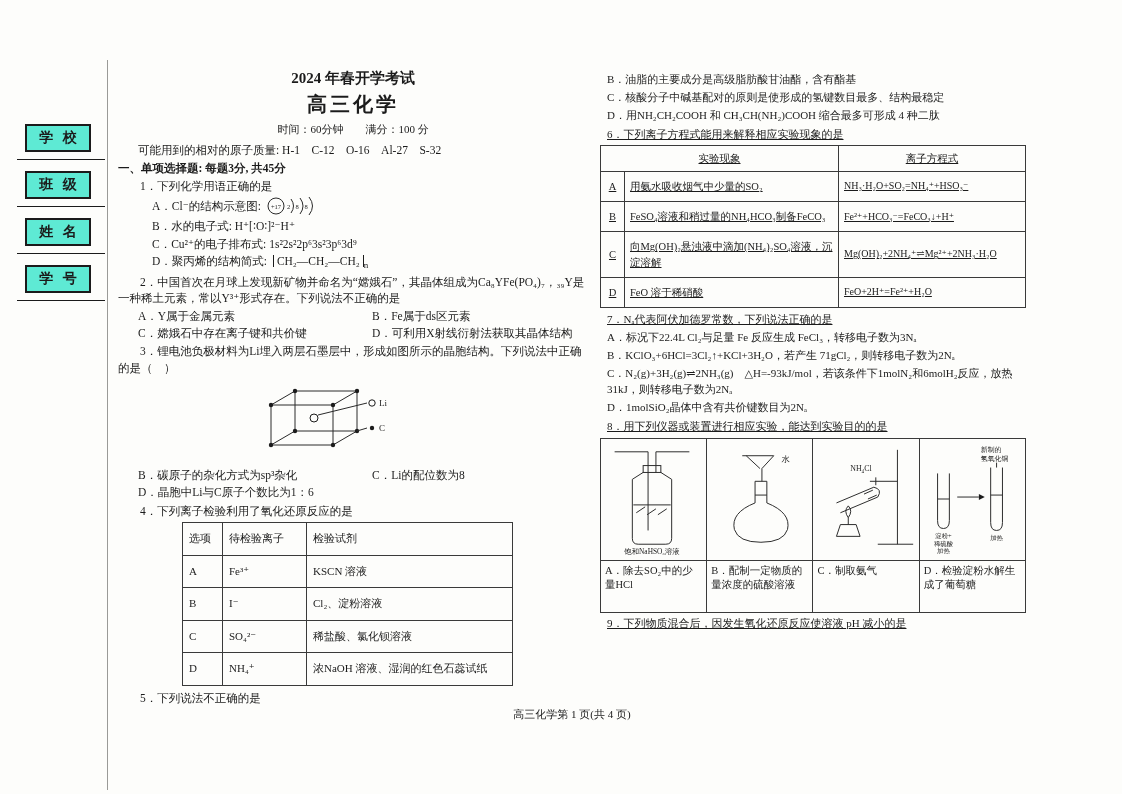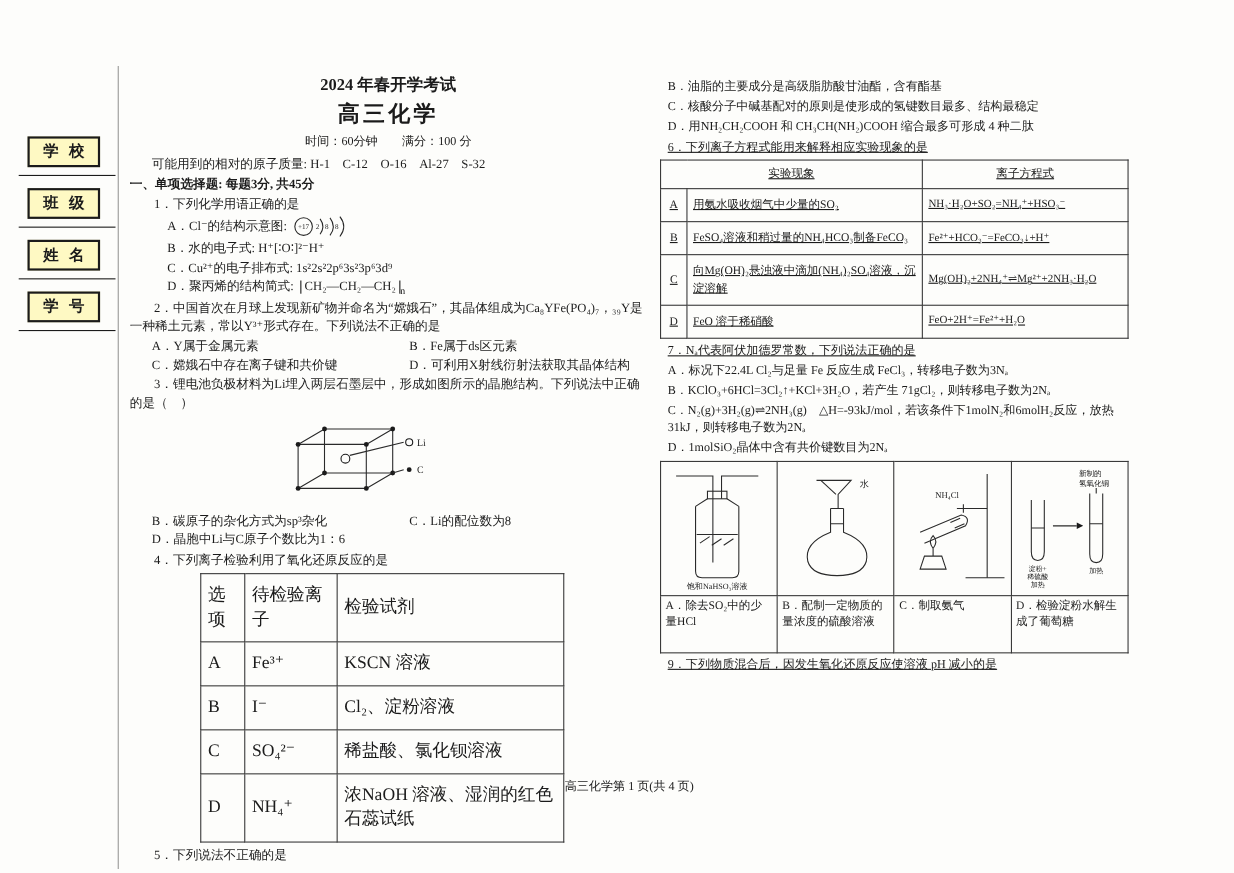--- a/index.html
+++ b/index.html
@@ -9,21 +9,21 @@
     background: #f3f2ef;
     font-family: "Liberation Serif", "DejaVu Serif", serif;
     color: #1b1b1b;
   }
   .page { position: relative; width: 1122px; height: 794px; background: #fdfdfb; overflow: hidden; }
   .fold-line { position: absolute; left: 107px; top: 60px; bottom: 4px; width: 1px; background: #9a9a97; }
 
   
   .info-box { position: absolute; left: 25px; width: 66px; height: 28px; border: 2px solid #1b1b1b;
     display: flex; align-items: center; justify-content: center;
-    font-size: 14px; font-weight: bold; letter-spacing: 3px; text-indent: 3px; background: #fef9c3; }
+    font-size: 14px; font-weight: bold; letter-spacing: 3px; text-indent: 3px; background: #5eead4; }
   .info-line { position: absolute; left: 17px; width: 88px; height: 0; border-bottom: 1.5px solid #1b1b1b; }
 
   .col { position: absolute; }
   .col-left  { left: 118px; top: 68px; width: 470px; font-size: 11.5px; line-height: 1.42; }
   .col-right { left: 600px; top: 70px; width: 426px; font-size: 11px;  line-height: 1.45; }
 
   .exam-title   { margin: 0; text-align: center; font-size: 15px; font-weight: bold; }
   .subject-title{ margin: 1px 0 3px; text-align: center; font-size: 20px; font-weight: bold; letter-spacing: 3px; }
   .meta { text-align: center; margin: 0 0 5px; font-size: 11px; }
   .mass-line { margin: 0 0 1px; padding-left: 20px; }
@@ -38,21 +38,21 @@
   .stem-r { margin: 3px 0 2px; padding-left: 7px; text-decoration: underline; }
 
   .poly { border-left: 1.5px solid #1b1b1b; border-right: 1.5px solid #1b1b1b; padding: 0 3px; margin-left: 3px; margin-top: 14px; }
   .poly-sub { font-size: 9px; vertical-align: sub; }
 
   .cube-wrap { margin: 3px 0 2px 120px; }
 
   table { border-collapse: collapse; }
   td { border: 1px solid #3a3a3a; vertical-align: middle; }
 
-  .t4 { margin: 3px 0 4px 64px; font-size: 16px; }
+  .t4 { margin: 3px 0 4px 64px; font-size: 11px; }
   .t4 td { padding: 8px 6px; text-align: left; }
   .t4 .th { text-align: left; }
 
   .t6 { width: 100%; font-size: 10.5px; margin: 2px 0 4px; text-decoration: underline; }
   .t6 td { padding: 7px 5px; }
   .t6 .th { text-align: center; padding: 5px 4px; }
   .t6 .lab { text-align: center; width: 22px; }
   .t6 .eq { font-size: 10px; }
 
   .t8 { margin: 3px 0 3px; table-layout: fixed; width: 426px; }
@@ -235,20 +235,21 @@
       </tr>
     </tbody>
       </table>
 
     <p class="stem-r">7．Nₐ代表阿伏加德罗常数，下列说法正确的是</p>
     <p class="opt-r">A．标况下22.4L Cl₂与足量 Fe 反应生成 FeCl₃，转移电子数为3Nₐ</p>
     <p class="opt-r">B．KClO₃+6HCl=3Cl₂↑+KCl+3H₂O，若产生 71gCl₂，则转移电子数为2Nₐ</p>
     <p class="opt-r">C．N₂(g)+3H₂(g)⇌2NH₃(g)　△H=-93kJ/mol，若该条件下1molN₂和6molH₂反应，放热31kJ，则转移电子数为2Nₐ</p>
     <p class="opt-r">D．1molSiO₂晶体中含有共价键数目为2Nₐ</p>
 
+    <p class="stem-r">8．用下列仪器或装置进行相应实验，能达到实验目的的是</p>
     <table class="t8">
       <tbody>
           <tr>
         <td class="diag-cell">
           <svg viewBox="0 0 100 120" width="100" height="118">
             <path d="M30,40 V100 Q30,106 36,106 H64 Q70,106 70,100 V40" class="svg-stroke"></path>
             <path d="M30,40 L41,33 M70,40 L59,33" class="svg-stroke"></path>
             <rect x="41" y="26" width="18" height="7" class="svg-stroke"></rect>
             <path d="M12,12 H46 V92" class="svg-stroke"></path>
             <path d="M54,33 V12 H88" class="svg-stroke"></path>

